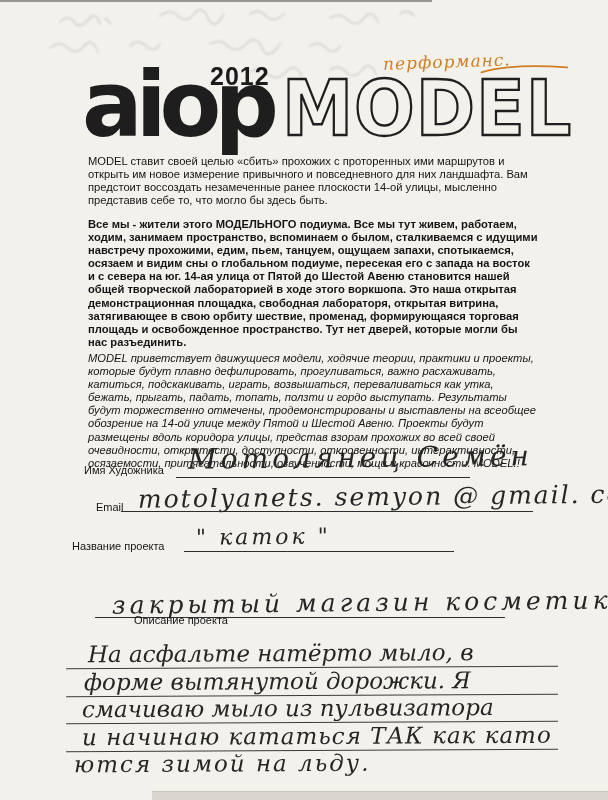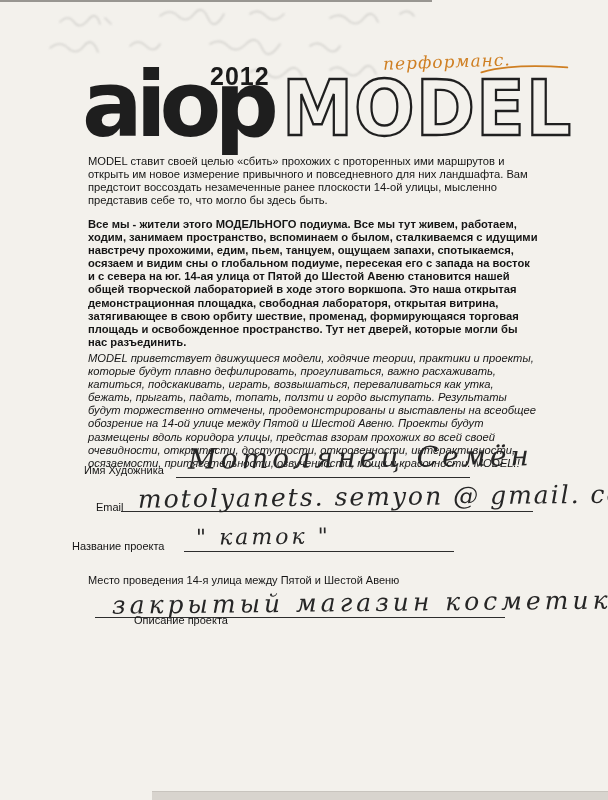--- a/index.html
+++ b/index.html
@@ -106,19 +106,25 @@
   <div class="hand hand-name">Мотолянец  Семён</div>
 
   <div class="field-label" style="left:96px;top:501px;">Email</div>
   <div class="field-line" style="left:121px;top:495px;width:412px;height:16px;"></div>
   <div class="hand hand-email">motolyanets. semyon @ gmail. com</div>
 
   <div class="field-label" style="left:72px;top:540px;">Название проекта</div>
   <div class="field-line" style="left:184px;top:536px;width:270px;height:15px;"></div>
   <div class="hand hand-project">" каток "</div>
 
-  <div class="field-label" style="left:88px;top:574px;">Место проведения 14-я улица между Пятой и Шестой Авеню</div>
   <div class="field-line" style="left:95px;top:600px;width:410px;height:17px;"></div>
   <div class="hand hand-location">закрытый  магазин  косметики</div>
 
   <div class="field-label" style="left:88px;top:614px;margin-left:46px;">Описание проекта</div>
+  <div class="desc-block">
+    <div class="desc-line">На  асфальте  натёрто  мыло, в</div>
+    <div class="desc-line">форме  вытянутой  дорожки.  Я</div>
+    <div class="desc-line">смачиваю  мыло  из  пульвизатора</div>
+    <div class="desc-line">и  начинаю  кататься  ТАК как като</div>
+    <div class="desc-line no-rule">ются  зимой   на  льду.</div>
+  </div>
 
 </div>
 
 </body></html>

